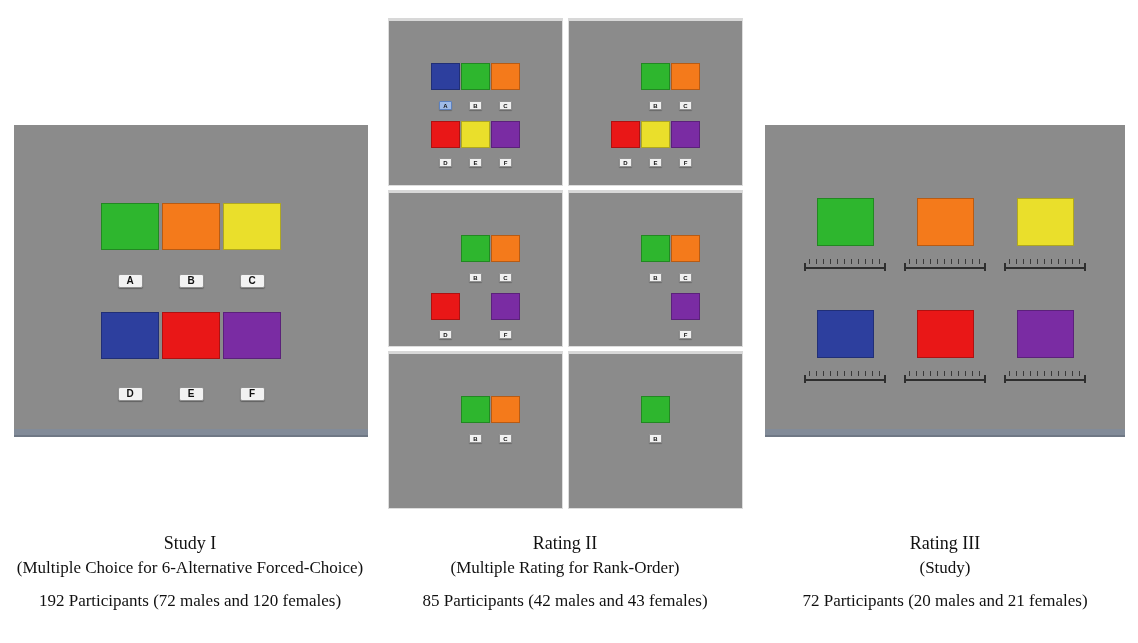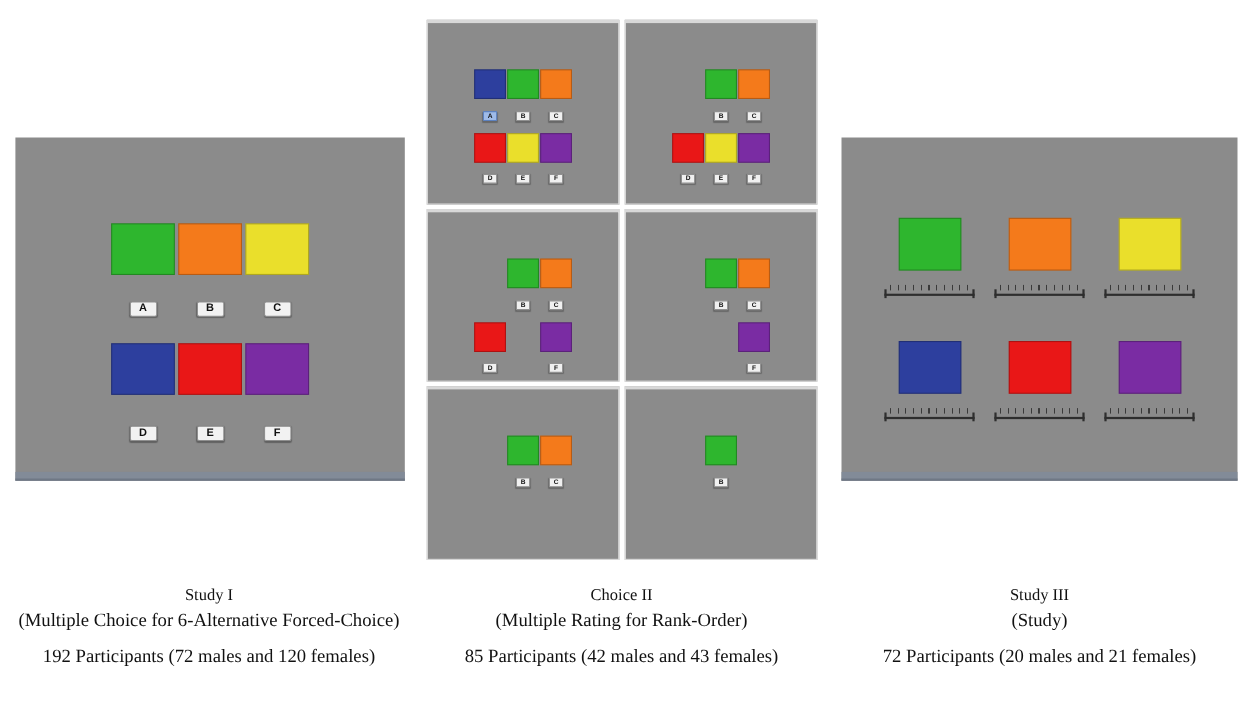--- a/index.html
+++ b/index.html
@@ -49,21 +49,21 @@
     background:repeating-linear-gradient(90deg,#3a3a3a 0 1px,transparent 1px 7px); }
   .scale .bar  { position:absolute; left:0; right:0; bottom:2px; height:2px; background:#2e2e2e; }
   .scale .capl, .scale .capr { position:absolute; bottom:0; width:2px; height:8px; background:#2e2e2e; }
   .scale .capl { left:0; } .scale .capr { right:0; }
 
   
   .caption { position:absolute; top:533px; text-align:center; }
   #cap1 { left:0px;   width:380px; }
   #cap2 { left:380px; width:370px; }
   #cap3 { left:758px; width:374px; }
-  .cap-title { font-size:15px; }
+  .cap-title { font-size:18px; }
   .cap-method { font-size:17px; margin-top:4px; }
   .cap-part { font-size:17px; margin-top:13px; }
 </style>
 </head>
 <body>
 
 <div id="canvas">
 
   <div class="big-panel" id="study1-panel" style="background: rgb(139, 139, 139);">
     <div class="prow s1-squares" style="top:78px">
@@ -381,23 +381,23 @@
     </div>
     <div class="panel-footer" style="background: rgb(130, 139, 152);"></div>
   </div>
 
   <div class="caption" id="cap1">
     <div class="cap-title">Study I</div>
     <div class="cap-method">(Multiple Choice for 6-Alternative Forced-Choice)</div>
     <div class="cap-part">192 Participants (72 males and 120 females)</div>
   </div>
   <div class="caption" id="cap2">
-    <div class="cap-title">Choice II</div>
+    <div class="cap-title">Rating II</div>
     <div class="cap-method">(Multiple Rating for Rank-Order)</div>
     <div class="cap-part">85 Participants (42 males and 43 females)</div>
   </div>
   <div class="caption" id="cap3">
-    <div class="cap-title">Study III</div>
+    <div class="cap-title">Rating III</div>
     <div class="cap-method">(Study)</div>
     <div class="cap-part">72 Participants (20 males and 21 females)</div>
   </div>
 
 </div>
 
 </body></html>

